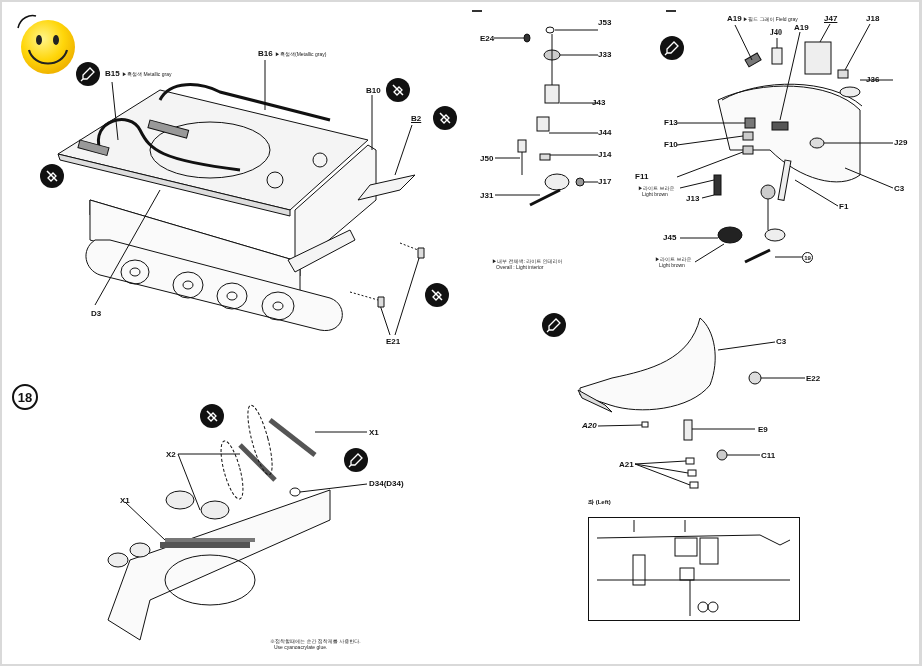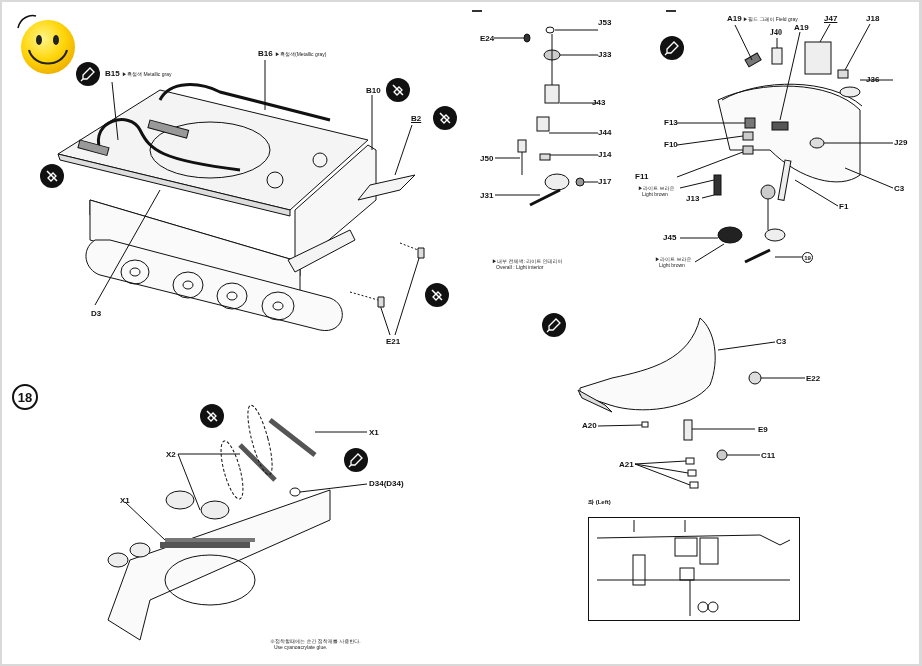--- a/index.html
+++ b/index.html
@@ -304,21 +304,21 @@
 <span class="lbl" style="left:686px; top:195px;">J13</span>
 <span class="lbl" style="left:663px; top:234px;">J45</span>
 <div class="note" style="left:655px; top:256px;">
   <div>▶라이트 브라운</div>
   <div style="padding-left:4px;">Light brown</div>
 </div>
 <span class="lbl" style="left:802px; top:252px; width:11px; height:11px; border:1px solid #111; border-radius:50%; font-size:6px; display:flex; align-items:center; justify-content:center;">19</span>
 
 <span class="lbl" style="left:776px; top:338px;">C3</span>
 <span class="lbl" style="left:806px; top:375px;">E22</span>
-<span class="lbl" style="left:582px; top:422px;">A20</span>
+<span class="lbl" style="left:582px; top:422px;font-style:italic;">A20</span>
 <span class="lbl" style="left:758px; top:426px;">E9</span>
 <span class="lbl" style="left:619px; top:461px;">A21</span>
 <span class="lbl" style="left:761px; top:452px;">C11</span>
 <span class="inset-title">좌 (Left)</span>
 <div class="inset"></div>
 
 <span class="lbl" style="left:369px; top:429px;">X1</span>
 <span class="lbl" style="left:166px; top:451px;">X2</span>
 <span class="lbl" style="left:369px; top:480px;">D34(D34)</span>
 <span class="lbl" style="left:120px; top:497px;">X1</span>

